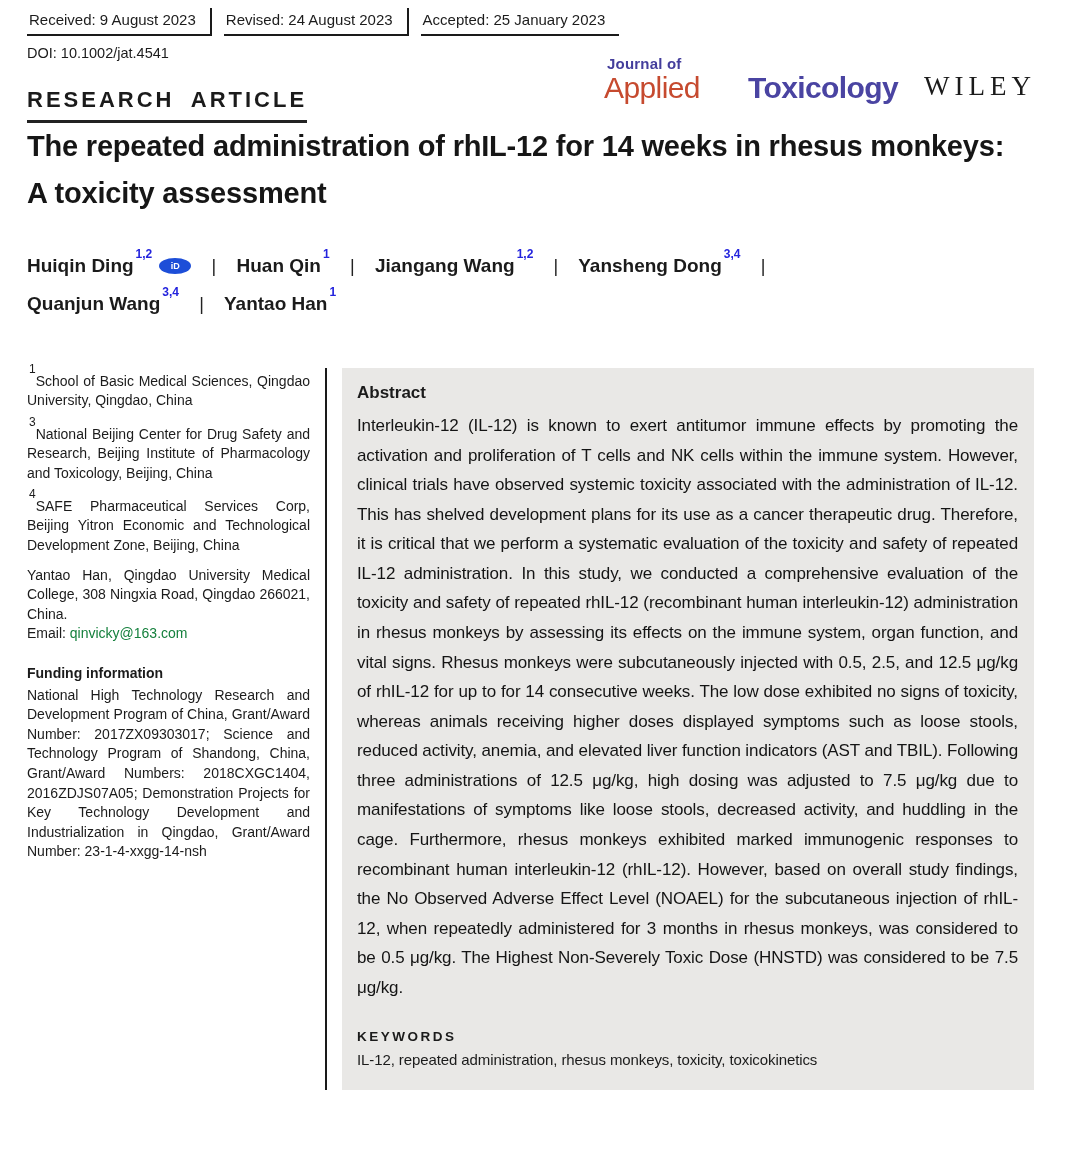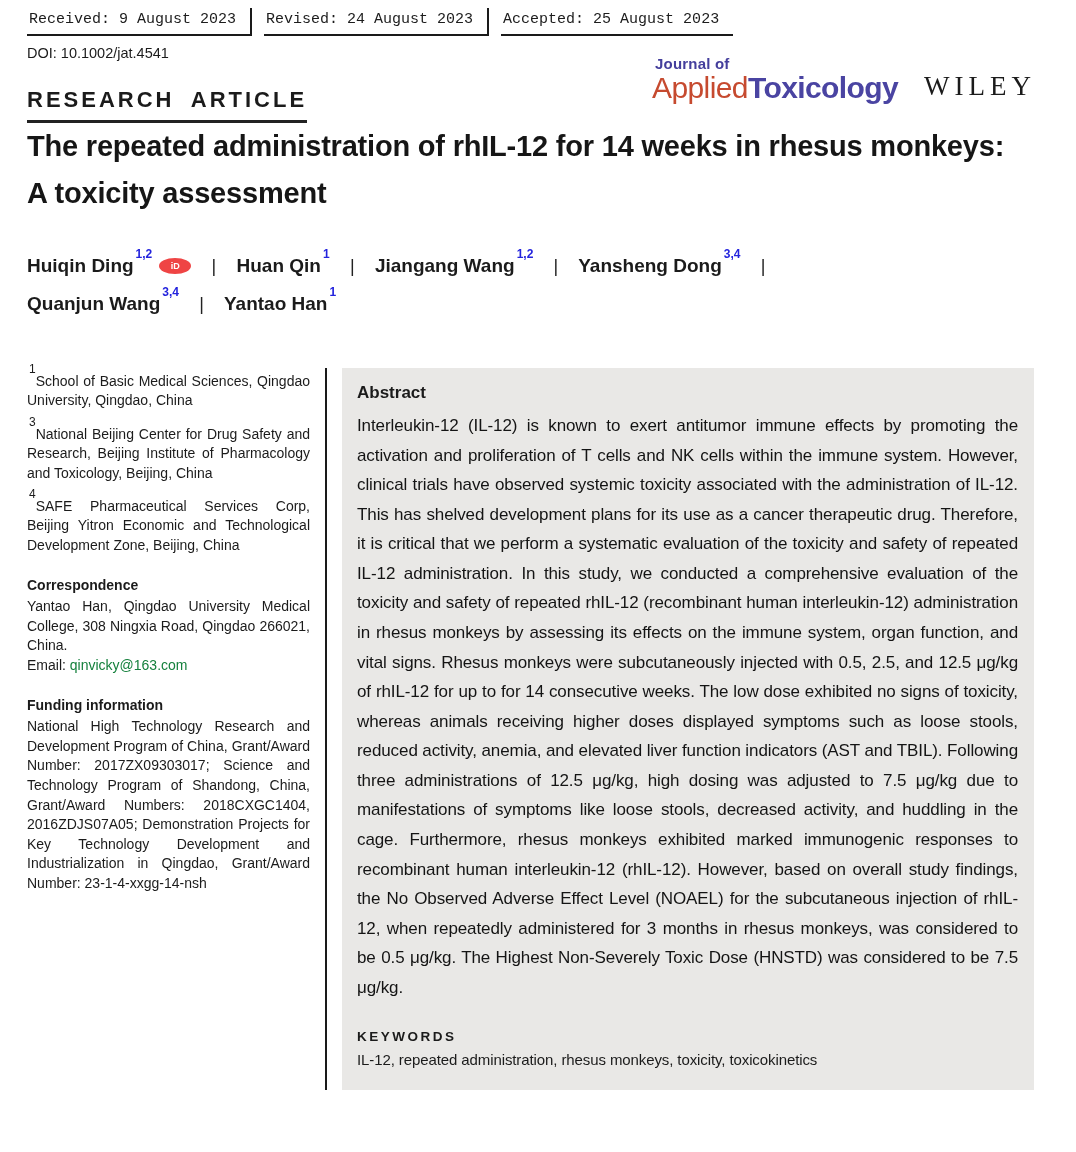--- a/index.html
+++ b/index.html
@@ -8,45 +8,45 @@
     width:1076px; height:1152px;
     font-family:"Liberation Sans", sans-serif;
     color:#1b1b1b;
     position:relative;
     overflow:hidden;
   }
   .page { padding:8px 42px 0 27px; }
 
   
   .dates-row { display:flex; align-items:stretch; font-size:15px; color:#1c1c1c; width:fit-content; }
-  .date-seg { border-bottom:2px solid #1a1a1a; padding:3px 14px 6px 2px; white-space:nowrap;font-family:Liberation Mono, monospace; }
+  .date-seg { border-bottom:2px solid #1a1a1a; padding:3px 14px 6px 2px; white-space:nowrap; }
   .date-sep { width:2px; background:#1a1a1a; margin-right:12px; }
   .doi-line { font-size:14.5px; margin-top:9px; }
 
   
   .logo-block { position:absolute; top:55px; right:40px; display:flex; align-items:flex-end; gap:26px; }
   .jat-logo { display:flex; flex-direction:column; }
   .jat-tagline { font-size:15px; font-weight:700; color:#443e9c; margin-left:3px; letter-spacing:0.2px; }
   .jat-name { font-size:30px; letter-spacing:-0.6px; line-height:1.05; white-space:nowrap; }
   .jat-applied { color:#c64a2f; font-weight:400; }
-  .jat-tox { color:#4a44a2; font-weight:700; }
+  .jat-tox { color:#4a44a2; font-weight:700;padding-left:48px; }
   .wiley-logo { font-family:"Liberation Serif", serif; font-size:27px; letter-spacing:5px; color:#1b1b1b; padding-bottom:2px; }
 
   
   .article-type { margin-top:26px; width:fit-content; font-size:22px; font-weight:700; letter-spacing:3px; word-spacing:8px; border-bottom:3px solid #222; padding-bottom:7px; }
 
   
   .title { font-size:29px; font-weight:700; line-height:1.62; letter-spacing:-0.2px; color:#161616; max-width:1000px; }
 
   
   .authors { margin-top:30px; font-size:19px; font-weight:700; line-height:2.0; max-width:1000px; }
   .author { white-space:nowrap; }
   .author-sup, .aff-sup { color:#2323dd; font-weight:700; font-size:12px; position:relative; top:-7px; margin-left:2px; }
   .author-sep { font-weight:400; color:#222; margin:0 15px; font-size:18px; }
-  .orcid-badge { display:inline-flex; align-items:center; justify-content:center; width:32px; height:16px; border-radius:50%; background:#ef4444; color:#ffffff; font-size:9px; font-weight:700; margin-left:7px; position:relative; top:-3px; letter-spacing:0; }
+  .orcid-badge { display:inline-flex; align-items:center; justify-content:center; width:32px; height:16px; border-radius:50%; background:#1d4ed8; color:#ffffff; font-size:9px; font-weight:700; margin-left:7px; position:relative; top:-3px; letter-spacing:0; }
 
   
   .main { display:flex; margin-top:45px; align-items:stretch; }
   .left-col { width:283px; flex:none; font-size:14px; line-height:1.4; text-align:justify; }
   .col-divider { width:2px; background:#1a1a1a; flex:none; margin-left:15px; }
   .left-col p { margin-bottom:10px; }
   .aff-item { margin-bottom:10px; }
   .side-heading { font-weight:700; margin-top:20px; margin-bottom:2px; text-align:left; }
   .corr-entry { margin-bottom:13px; }
   .email-link { color:#15803d; }
@@ -61,21 +61,21 @@
 </head>
 <body>
 
 <div class="page">
 
   <div class="dates-row">
     <div class="date-seg">Received: 9 August 2023</div>
     <div class="date-sep"></div>
     <div class="date-seg">Revised: 24 August 2023</div>
     <div class="date-sep"></div>
-    <div class="date-seg">Accepted: 25 August 2023</div>
+    <div class="date-seg">Accepted: 25 January 2023</div>
   </div>
 
   <div class="doi-line">DOI: 10.1002/jat.4541</div>
 
   <div class="logo-block">
     <div class="jat-logo">
       <span class="jat-tagline">Journal of</span>
       <span class="jat-name"><span class="jat-applied">Applied</span><span class="jat-tox">Toxicology</span></span>
     </div>
     <div class="wiley-logo">WILEY</div>
@@ -100,21 +100,20 @@
     <span class="author"><span>Yantao Han</span><sup class="author-sup">1</sup></span>
   </div>
 
   <div class="main">
 
     <div class="left-col">
       <p class="aff-item"><sup class="aff-sup" style="color:#1b1b1b;font-weight:400;">1</sup><span>School of Basic Medical Sciences, Qingdao University, Qingdao, China</span></p>
       <p class="aff-item"><sup class="aff-sup" style="color:#1b1b1b;font-weight:400;">3</sup><span>National Beijing Center for Drug Safety and Research, Beijing Institute of Pharmacology and Toxicology, Beijing, China</span></p>
       <p class="aff-item"><sup class="aff-sup" style="color:#1b1b1b;font-weight:400;">4</sup><span>SAFE Pharmaceutical Services Corp, Beijing Yitron Economic and Technological Development Zone, Beijing, China</span></p>
 
-      <div class="side-heading">Correspondence</div>
       <p class="corr-entry">
         <span>Yantao Han, Qingdao University Medical College, 308 Ningxia Road, Qingdao 266021, China.</span><br>
         <span>Email: </span><span class="email-link">qinvicky@163.com</span>
       </p>
 
       <div class="side-heading">Funding information</div>
       <p>National High Technology Research and Development Program of China, Grant/Award Number: 2017ZX09303017; Science and Technology Program of Shandong, China, Grant/Award Numbers: 2018CXGC1404, 2016ZDJS07A05; Demonstration Projects for Key Technology Development and Industrialization in Qingdao, Grant/Award Number: 23-1-4-xxgg-14-nsh</p>
     </div>
 
     <div class="col-divider"></div>

